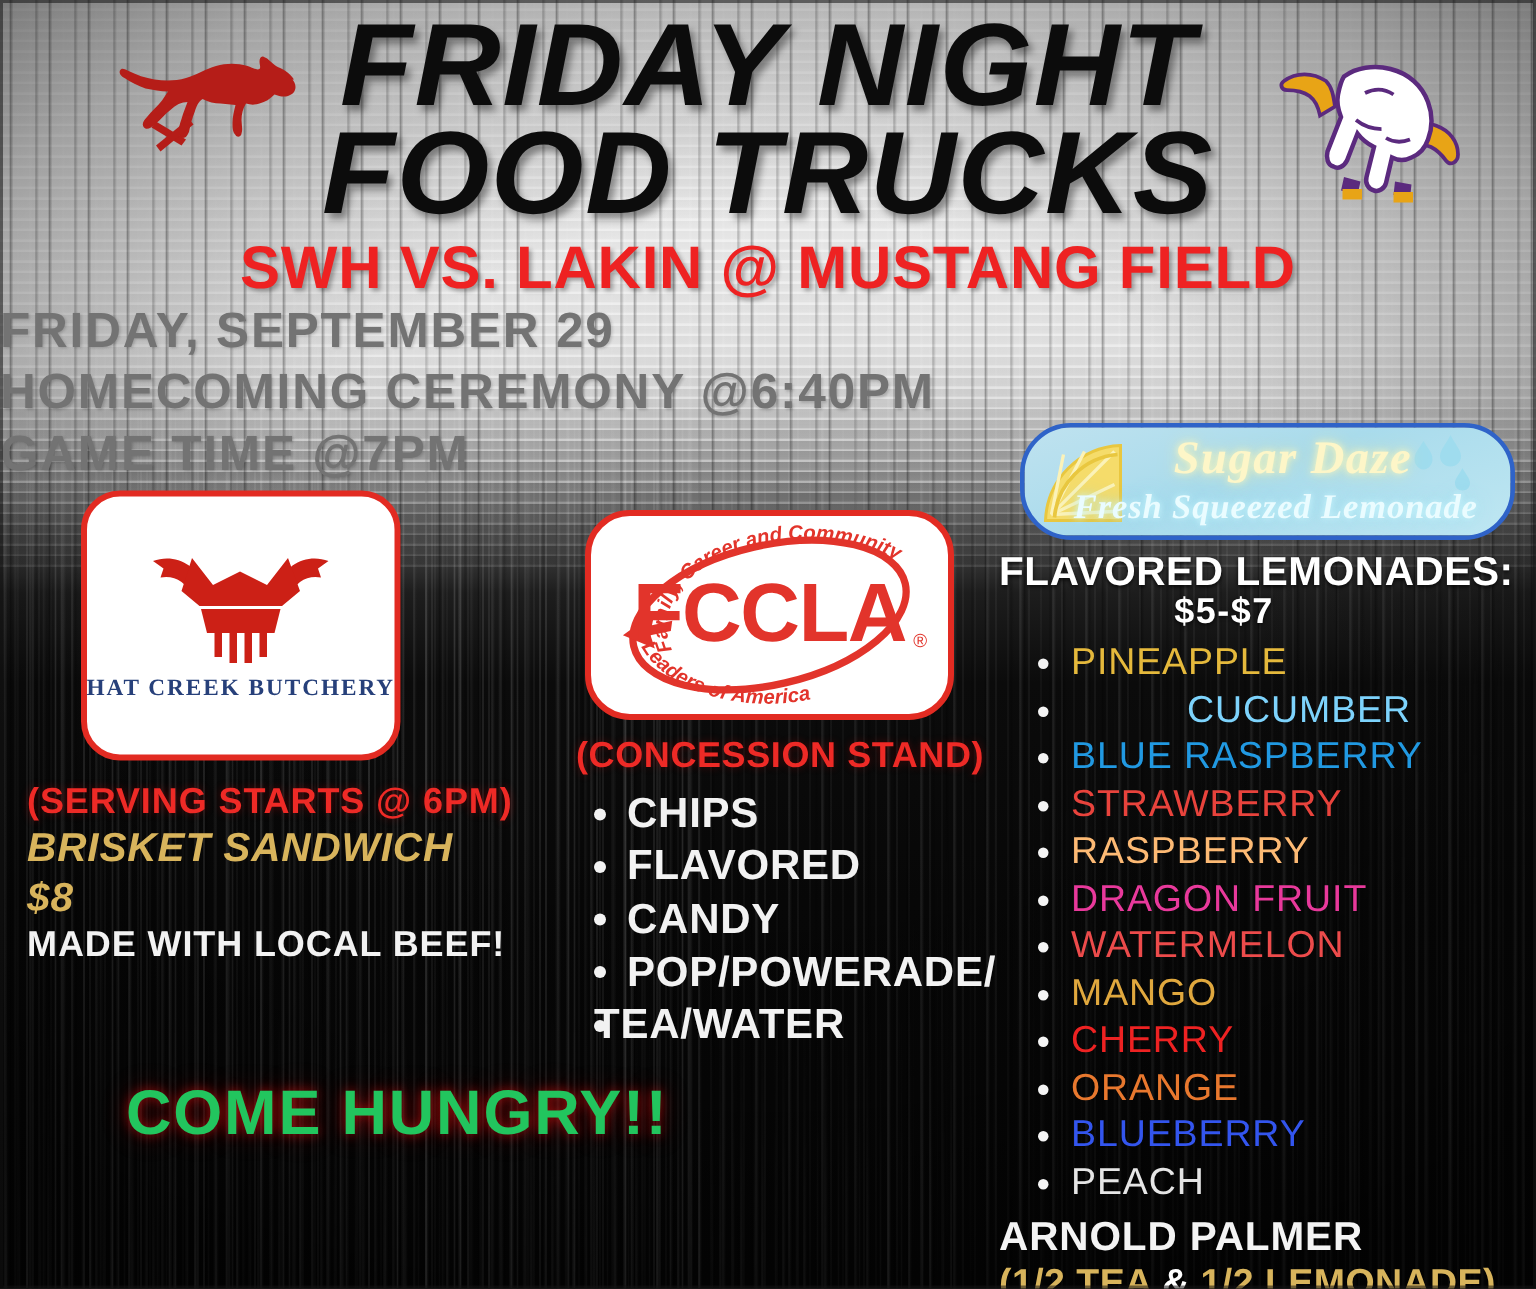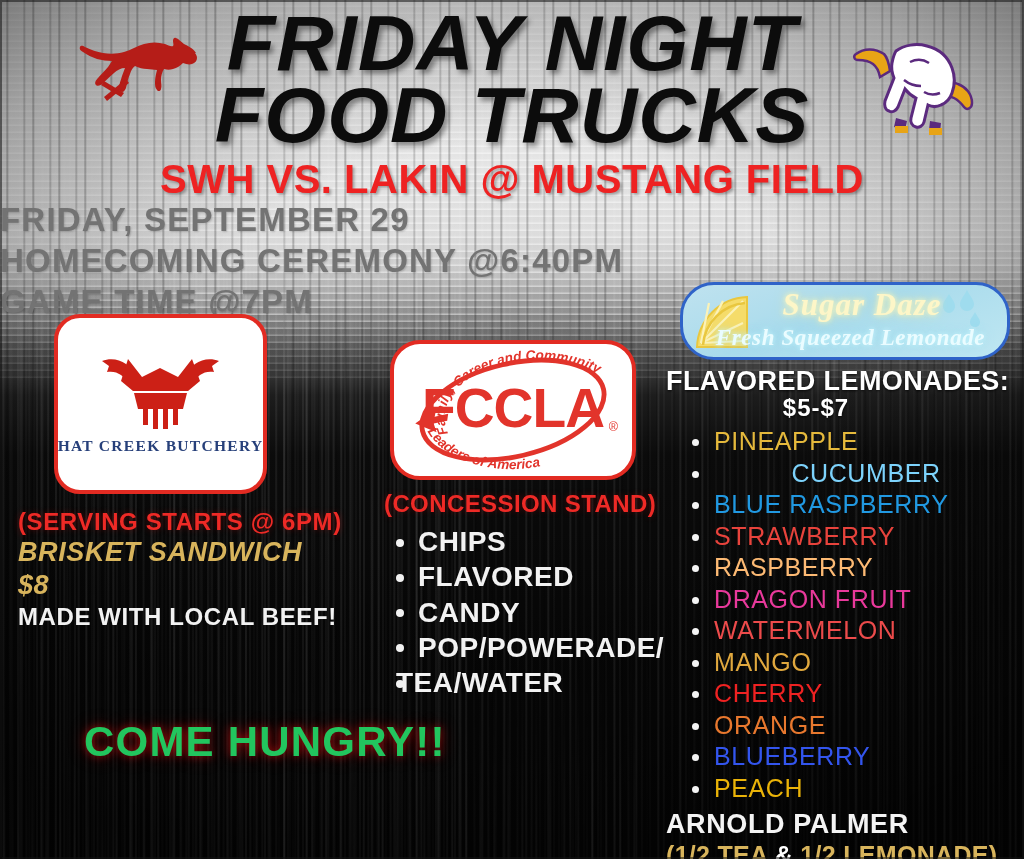--- a/index.html
+++ b/index.html
@@ -106,21 +106,21 @@
     color:#737373;font-weight:bold;font-size:33px;line-height:1.24;
     letter-spacing:1.2px;
   }
   .datelines div{text-shadow:1px 1px 2px rgba(0,0,0,.18);}
 
   
   .mustang-logo{position:absolute;left:46px;top:25px;width:160px;height:95px;}
   .bronc-logo{position:absolute;left:838px;top:18px;width:155px;height:130px;}
 
   
-  .col-left{position:absolute;left:18px;top:314px;width:360px;}
+  .col-left{position:absolute;left:18px;top:327px;width:360px;}
   .col-mid{position:absolute;left:384px;top:340px;width:280px;}
   .col-right{position:absolute;left:666px;top:282px;width:352px;}
 
   .logo-card{
     background:#fff;border:4px solid #e22b22;border-radius:26px;
     box-sizing:border-box;
   }
   .card-hatcreek{width:213px;height:180px;margin-left:36px;padding:10px 8px;
     display:flex;flex-direction:column;align-items:center;justify-content:center;}
   .card-fccla{width:246px;height:140px;margin-left:6px;border-radius:30px;
@@ -349,21 +349,21 @@
         <li style="color: #7dd3fc; text-align: center;">CUCUMBER</li>
         <li style="color: rgb(33, 153, 226);">BLUE RASPBERRY</li>
         <li style="color: rgb(232, 67, 60);">STRAWBERRY</li>
         <li style="color: #fdba74;">RASPBERRY</li>
         <li style="color: rgb(232, 57, 155);">DRAGON FRUIT</li>
         <li style="color: rgb(236, 75, 75);">WATERMELON</li>
         <li style="color: rgb(224, 168, 62);">MANGO</li>
         <li style="color: rgb(238, 34, 34);">CHERRY</li>
         <li style="color: rgb(232, 120, 46);">ORANGE</li>
         <li style="color: rgb(51, 85, 238);">BLUEBERRY</li>
-        <li style="color: #eab308;">PEACH</li>
+        <li style="color: #e5e5e5;">PEACH</li>
       </ul>
 
     <div class="arnold">ARNOLD PALMER</div>
     <div class="arnold-sub"><span>(1/2 TEA </span><span class="amp">&amp;</span><span> 1/2 LEMONADE)</span></div>
   </div>
 
   <div class="come-hungry">COME HUNGRY!!</div>
 
   <div class="edge"></div>
 </div>

